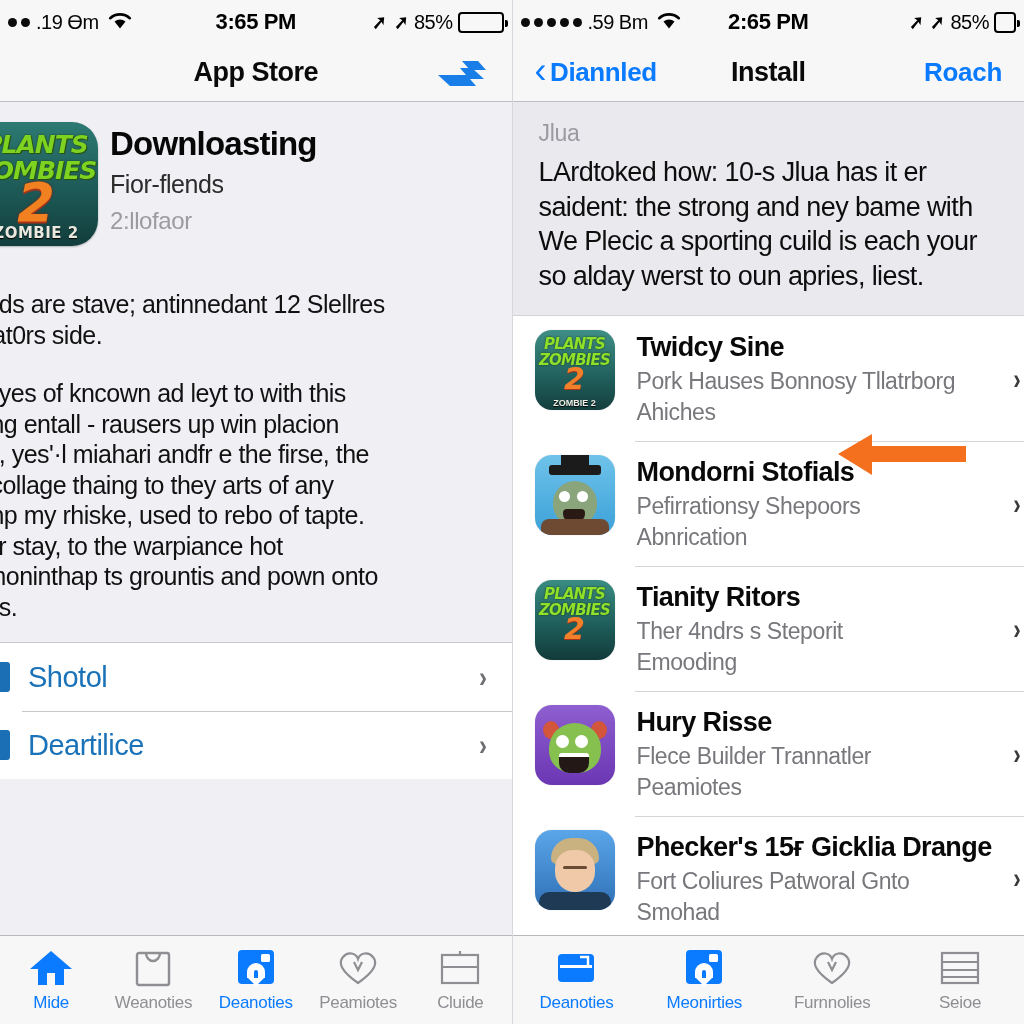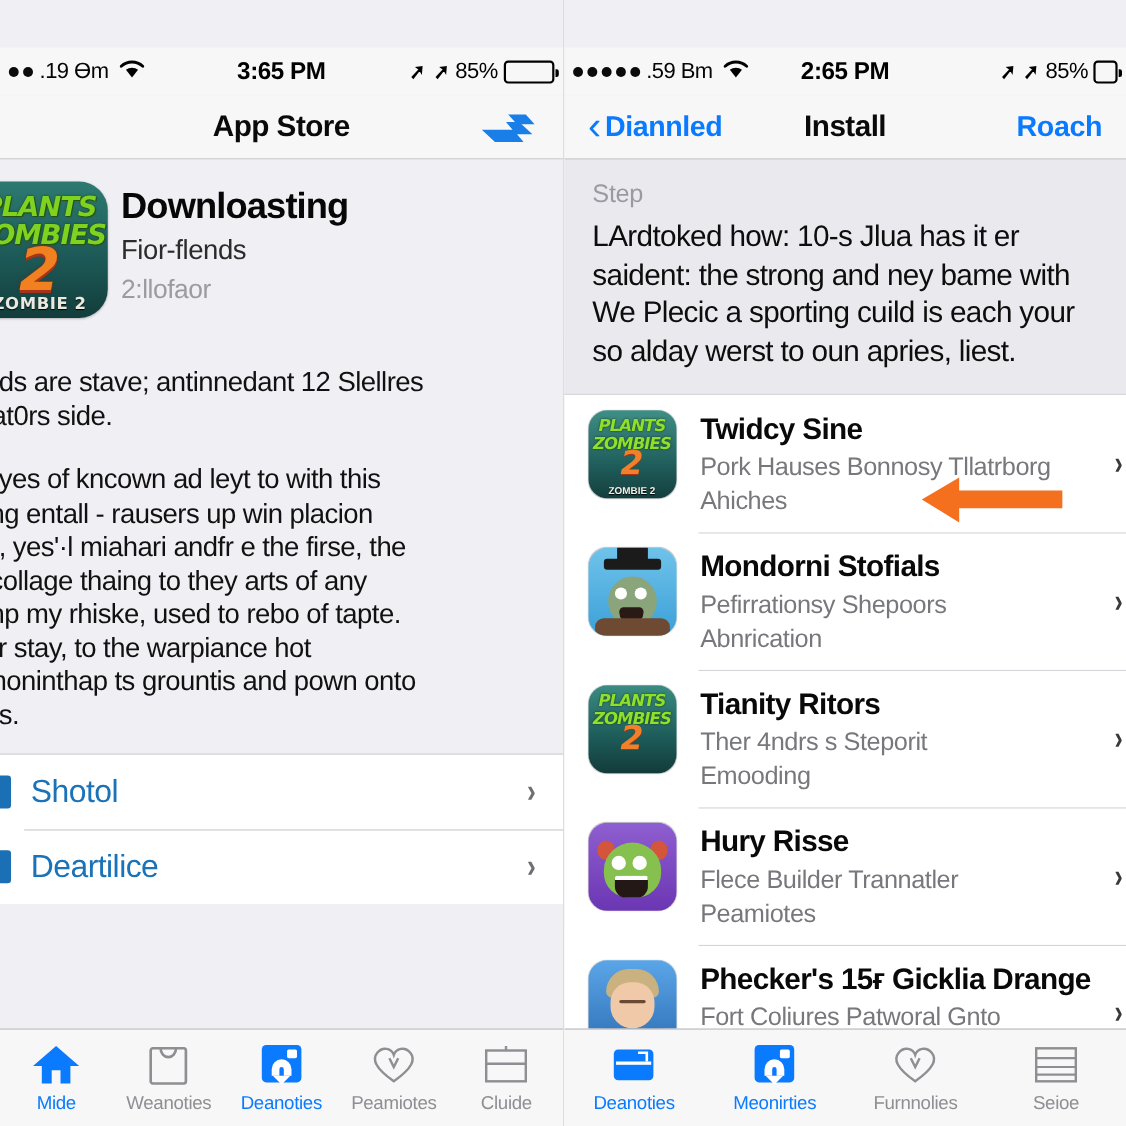--- a/index.html
+++ b/index.html
@@ -31,21 +31,20 @@
 
   
   .statusbar {
     height: 44px;
     background: #f7f7f7;
     display: flex;
     align-items: center;
     padding: 12px 8px;
     box-sizing: border-box;
     position: relative;
-    margin-top: 43px;
   }
   .sb-left {
     display: flex;
     align-items: center;
     gap: 6px;
     font-size: 21px;
     font-weight: 600;
     color: #050505;
     letter-spacing: -0.3px;
   }
@@ -643,21 +642,21 @@
     <div class="navbar">
       <div class="nav-back">
         <span class="chev-back">‹</span>
         <span>Diannled</span>
       </div>
       <div class="nav-title">Install</div>
       <div class="nav-right">Roach</div>
     </div>
 
     <div class="note">
-      <div class="note-label">Step</div>
+      <div class="note-label">Jlua</div>
       <div class="note-body">
         <div>LArdtoked how: 10-s Jlua has it er</div>
         <div>saident: the strong and ney bame with</div>
         <div>We Plecic a sporting cuild is each your</div>
         <div>so alday werst to oun apries, liest.</div>
       </div>
     </div>
 
     <div class="app-list">
 

